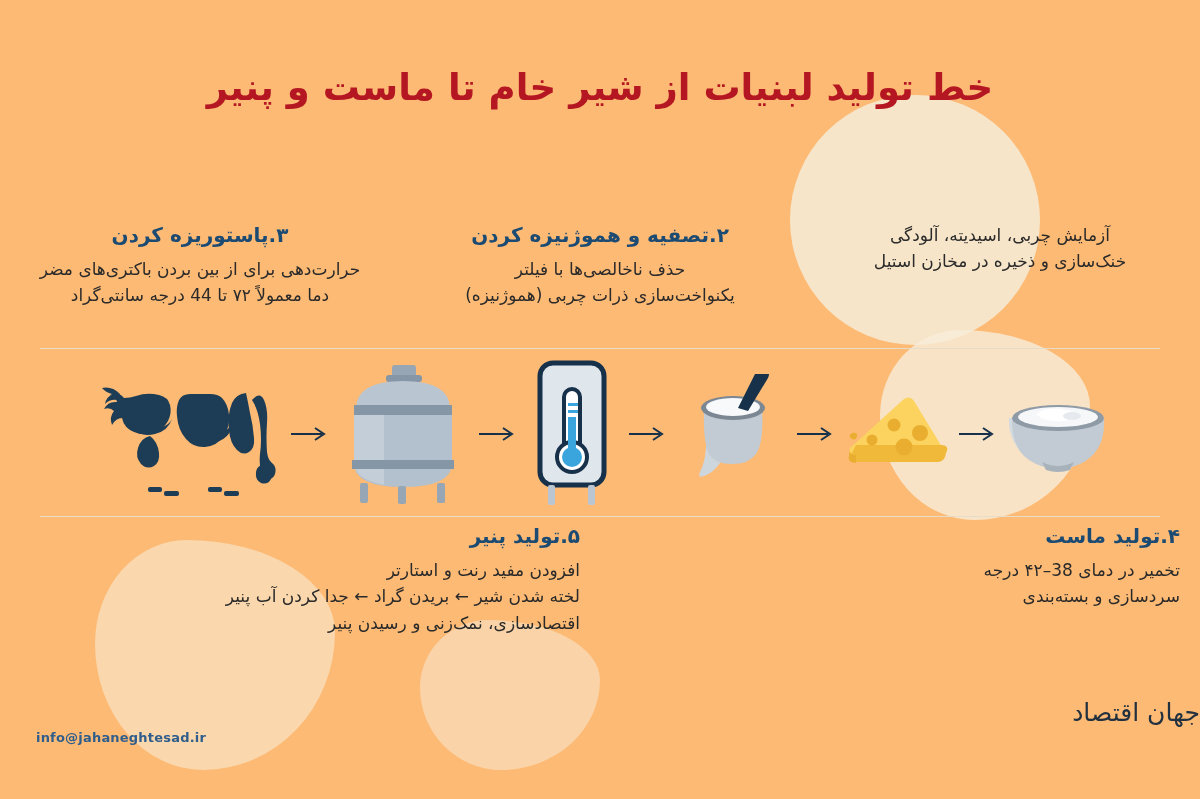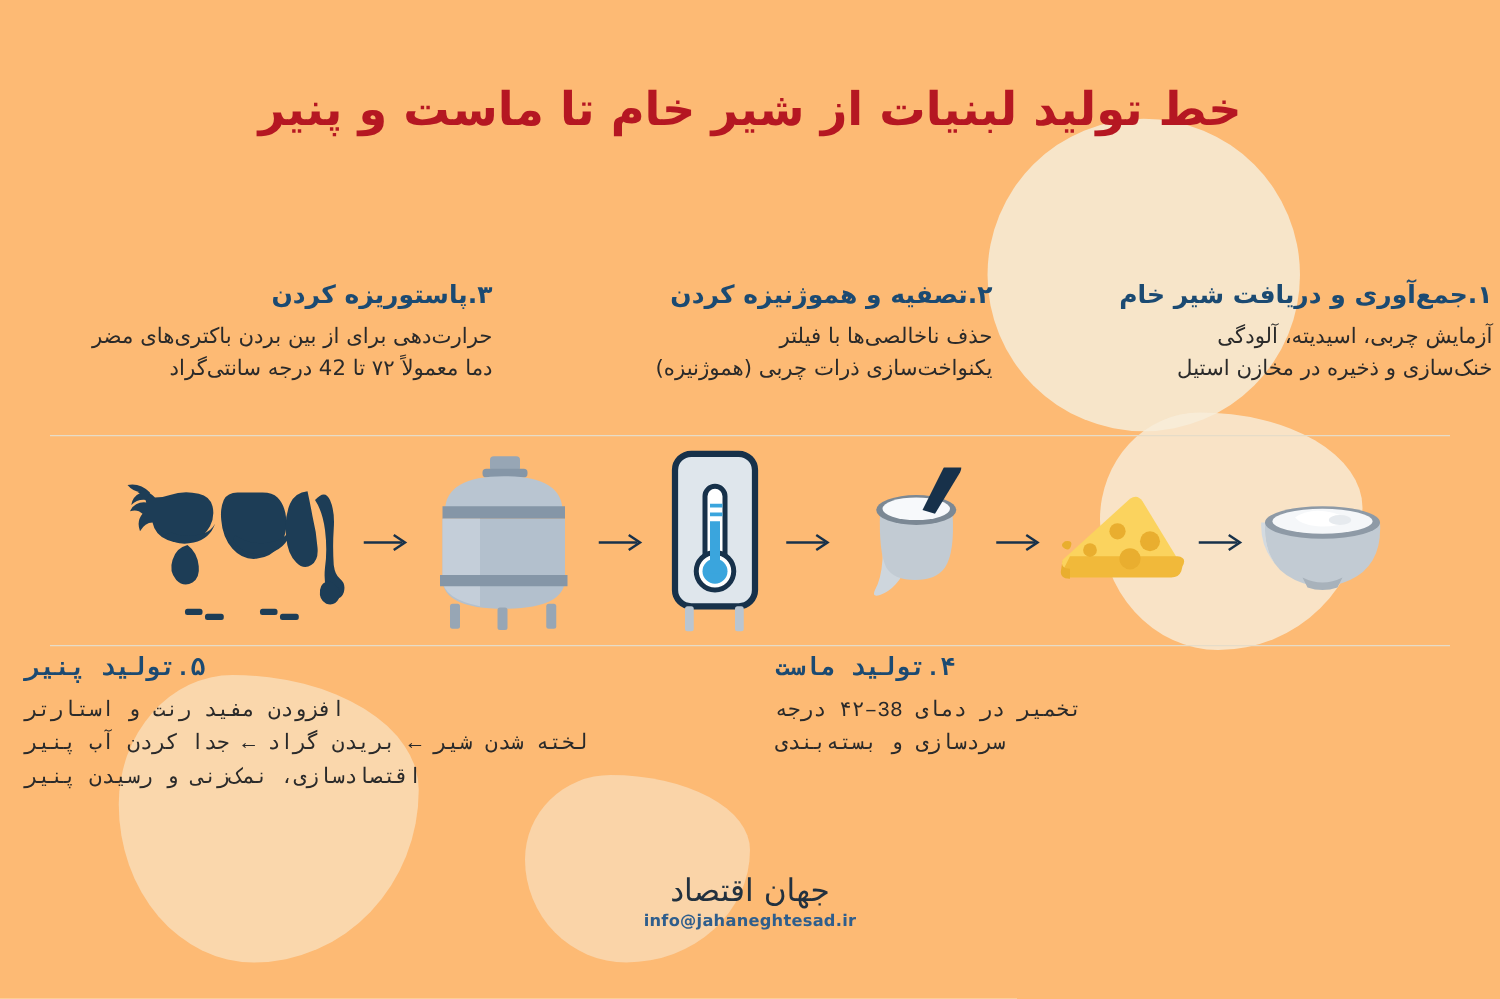--- a/index.html
+++ b/index.html
@@ -37,20 +37,21 @@
   }
 
   
   .top-row{
     position:absolute;top:222px;left:0;width:1200px;
     display:flex;flex-direction:row;
     direction:rtl;
   }
   .col{
     flex:1 1 0;
+    text-align:center;
     direction:rtl;
     padding:0 6px;
     box-sizing:border-box;
   }
   .step-head{
     color:#1b4a72;
     font-size:20px;
     font-weight:bold;
     line-height:1.3;
     margin:0 0 8px 0;
@@ -94,83 +95,81 @@
   }
 
   
   .bottom-row{
     position:absolute;top:523px;left:0;width:1200px;
     display:flex;flex-direction:row;
     direction:rtl;
   }
   .bcol{
     flex:1 1 0;
-    text-align:left;
+    text-align:right;
     direction:rtl;
     box-sizing:border-box;
     padding:0 20px;
-    font-family:Liberation Mono, monospace;
   }
 
   
   .footer{
     position:absolute;
     left:0;right:0;top:700px;
-    text-align:center;
   }
   .logo-mark{
     font-size:25px;
     color:#22313f;
     font-family:"DejaVu Sans","Liberation Sans",sans-serif;
     letter-spacing:-2px;
     direction:rtl;
     line-height:1.05;
     font-weight:500;
   }
   .logo-mail{
     margin-top:4px;
     font-size:13px;
     color:#2f5e8c;
     font-family:"DejaVu Sans","Liberation Sans",sans-serif;
     direction:ltr;
     font-weight:bold;
     letter-spacing:.2px;
+    padding-left:36px;
   }
   svg{display:block;}
 </style>
 </head>
 <body>
 
 <div id="canvas">
 
   <div class="wm" style="width:250px;height:250px;left:790px;top:95px;"></div>
   <div class="wm2" style="width:210px;height:190px;left:880px;top:330px;"></div>
   <div class="wm2" style="width:240px;height:230px;left:95px;top:540px;opacity:.55;"></div>
   <div class="wm2" style="width:180px;height:150px;left:420px;top:620px;opacity:.5;"></div>
 
   <div class="title">خط تولید لبنیات از شیر خام تا ماست و پنیر</div>
 
   <div class="top-row">
 
     <div class="col">
-      <div class="step-head">۱.جمع‌آوری و دریافت شیر خام</div>
       <div class="step-line">آزمایش چربی، اسیدیته، آلودگی</div>
       <div class="step-line">خنک‌سازی و ذخیره در مخازن استیل</div>
     </div>
 
     <div class="col">
       <div class="step-head">۲.تصفیه و هموژنیزه کردن</div>
       <div class="step-line">حذف ناخالصی‌ها با فیلتر</div>
       <div class="step-line">یکنواخت‌سازی ذرات چربی (هموژنیزه)</div>
     </div>
 
     <div class="col">
       <div class="step-head">۳.پاستوریزه کردن</div>
       <div class="step-line">حرارت‌دهی برای از بین بردن باکتری‌های مضر</div>
-      <div class="step-line">دما معمولاً ۷۲ تا 42 درجه سانتی‌گراد</div>
+      <div class="step-line">دما معمولاً ۷۲ تا 44 درجه سانتی‌گراد</div>
     </div>
 
   </div>
 
   <div class="rule rule-top"></div>
 
   <div class="icon-strip">
 
     <div class="icon-cell">
       <svg width="190" height="125" viewBox="0 0 190 125">

